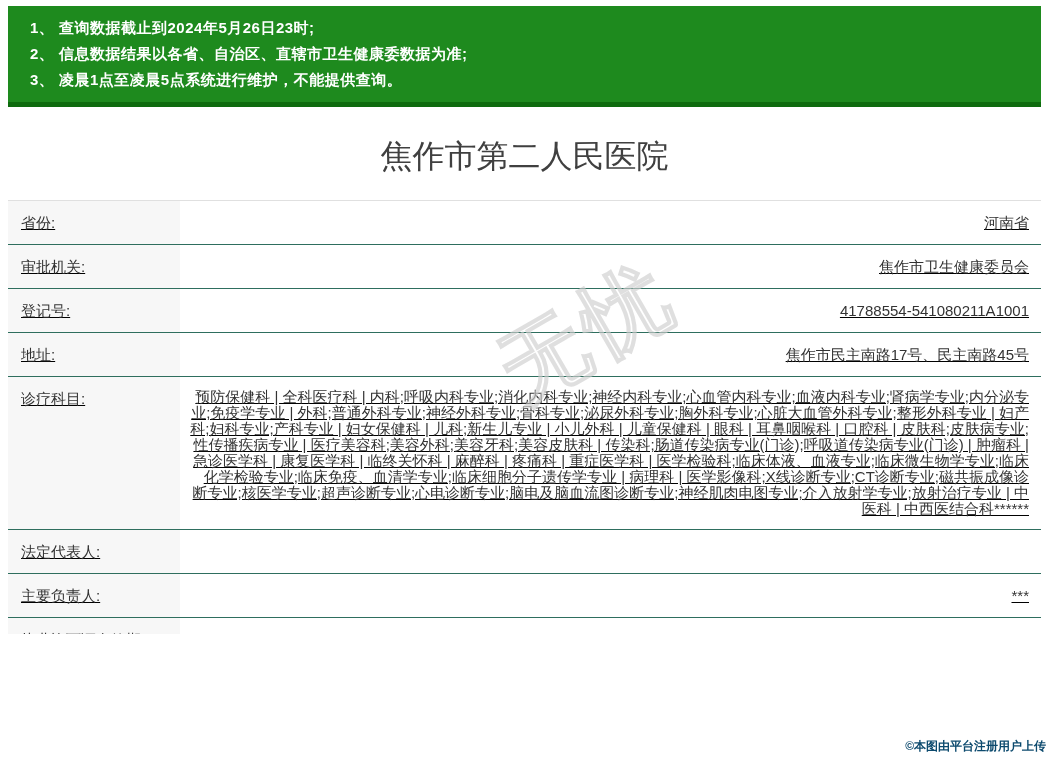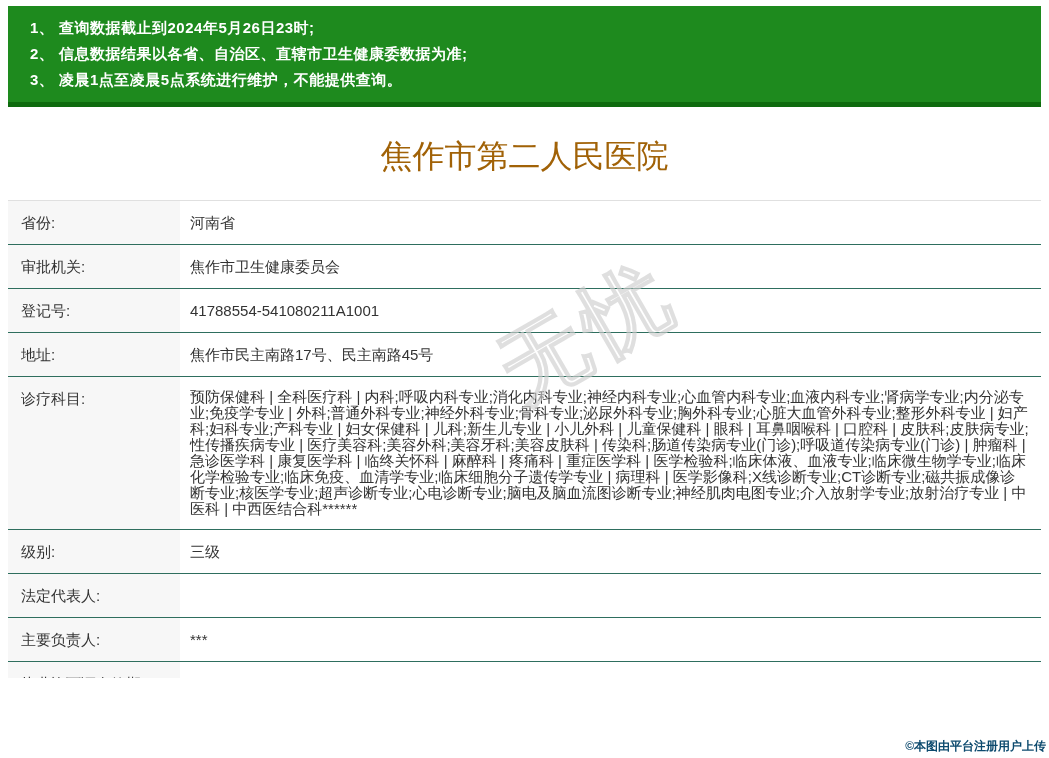--- a/index.html
+++ b/index.html
@@ -26,27 +26,28 @@
     font-weight: bold;
     font-size: 15px;
     line-height: 26px;
     letter-spacing: 0.5px;
   }
   
   .page-title {
     text-align: center;
     font-size: 32px;
     font-weight: 500;
-    color: #a16207;
+    color: #404040;
     margin: 28px 0 21px 0;
   }
   
   .info-table {
     margin: 0 8px;
     border-top: 1px solid #e0e0e0;
+    text-decoration: underline;
   }
   .row {
     display: flex;
     border-bottom: 1px solid #2e6e5e;
     font-size: 15px;
     color: #333333;
   }
   .cell {
     box-sizing: border-box;
   }
@@ -54,20 +55,21 @@
     width: 172px;
     min-width: 172px;
     background: #f7f7f7;
     padding: 12px 10px 12px 13px;
     line-height: 19px;
   }
   .cell.value {
     flex: 1;
     padding: 12px 12px 12px 10px;
     line-height: 19px;
+    text-align: right;
   }
   .row.multi .cell.value {
     line-height: 16px;
     word-break: break-all;
   }
   .row.clipped {
     height: 16px;
     overflow: hidden;
     border-bottom: none;
   }
@@ -123,24 +125,20 @@
   </div>
   <div class="row">
     <div class="cell label">地址:</div>
     <div class="cell value">焦作市民主南路17号、民主南路45号</div>
   </div>
   <div class="row multi">
     <div class="cell label">诊疗科目:</div>
     <div class="cell value">预防保健科 | 全科医疗科 | 内科;呼吸内科专业;消化内科专业;神经内科专业;心血管内科专业;血液内科专业;肾病学专业;内分泌专业;免疫学专业 | 外科;普通外科专业;神经外科专业;骨科专业;泌尿外科专业;胸外科专业;心脏大血管外科专业;整形外科专业 | 妇产科;妇科专业;产科专业 | 妇女保健科 | 儿科;新生儿专业 | 小儿外科 | 儿童保健科 | 眼科 | 耳鼻咽喉科 | 口腔科 | 皮肤科;皮肤病专业;性传播疾病专业 | 医疗美容科;美容外科;美容牙科;美容皮肤科 | 传染科;肠道传染病专业(门诊);呼吸道传染病专业(门诊) | 肿瘤科 | 急诊医学科 | 康复医学科 | 临终关怀科 | 麻醉科 | 疼痛科 | 重症医学科 | 医学检验科;临床体液、血液专业;临床微生物学专业;临床化学检验专业;临床免疫、血清学专业;临床细胞分子遗传学专业 | 病理科 | 医学影像科;X线诊断专业;CT诊断专业;磁共振成像诊断专业;核医学专业;超声诊断专业;心电诊断专业;脑电及脑血流图诊断专业;神经肌肉电图专业;介入放射学专业;放射治疗专业 | 中医科 | 中西医结合科******</div>
   </div>
   <div class="row">
-    <div class="cell label">级别:</div>
-    <div class="cell value">三级</div>
-  </div>
-  <div class="row">
     <div class="cell label">法定代表人:</div>
   </div>
   <div class="row">
     <div class="cell label">主要负责人:</div>
     <div class="cell value">***</div>
   </div>
   <div class="row clipped">
     <div class="cell label">执业许可证有效期:</div>
     <div class="cell value"></div>
   </div>

